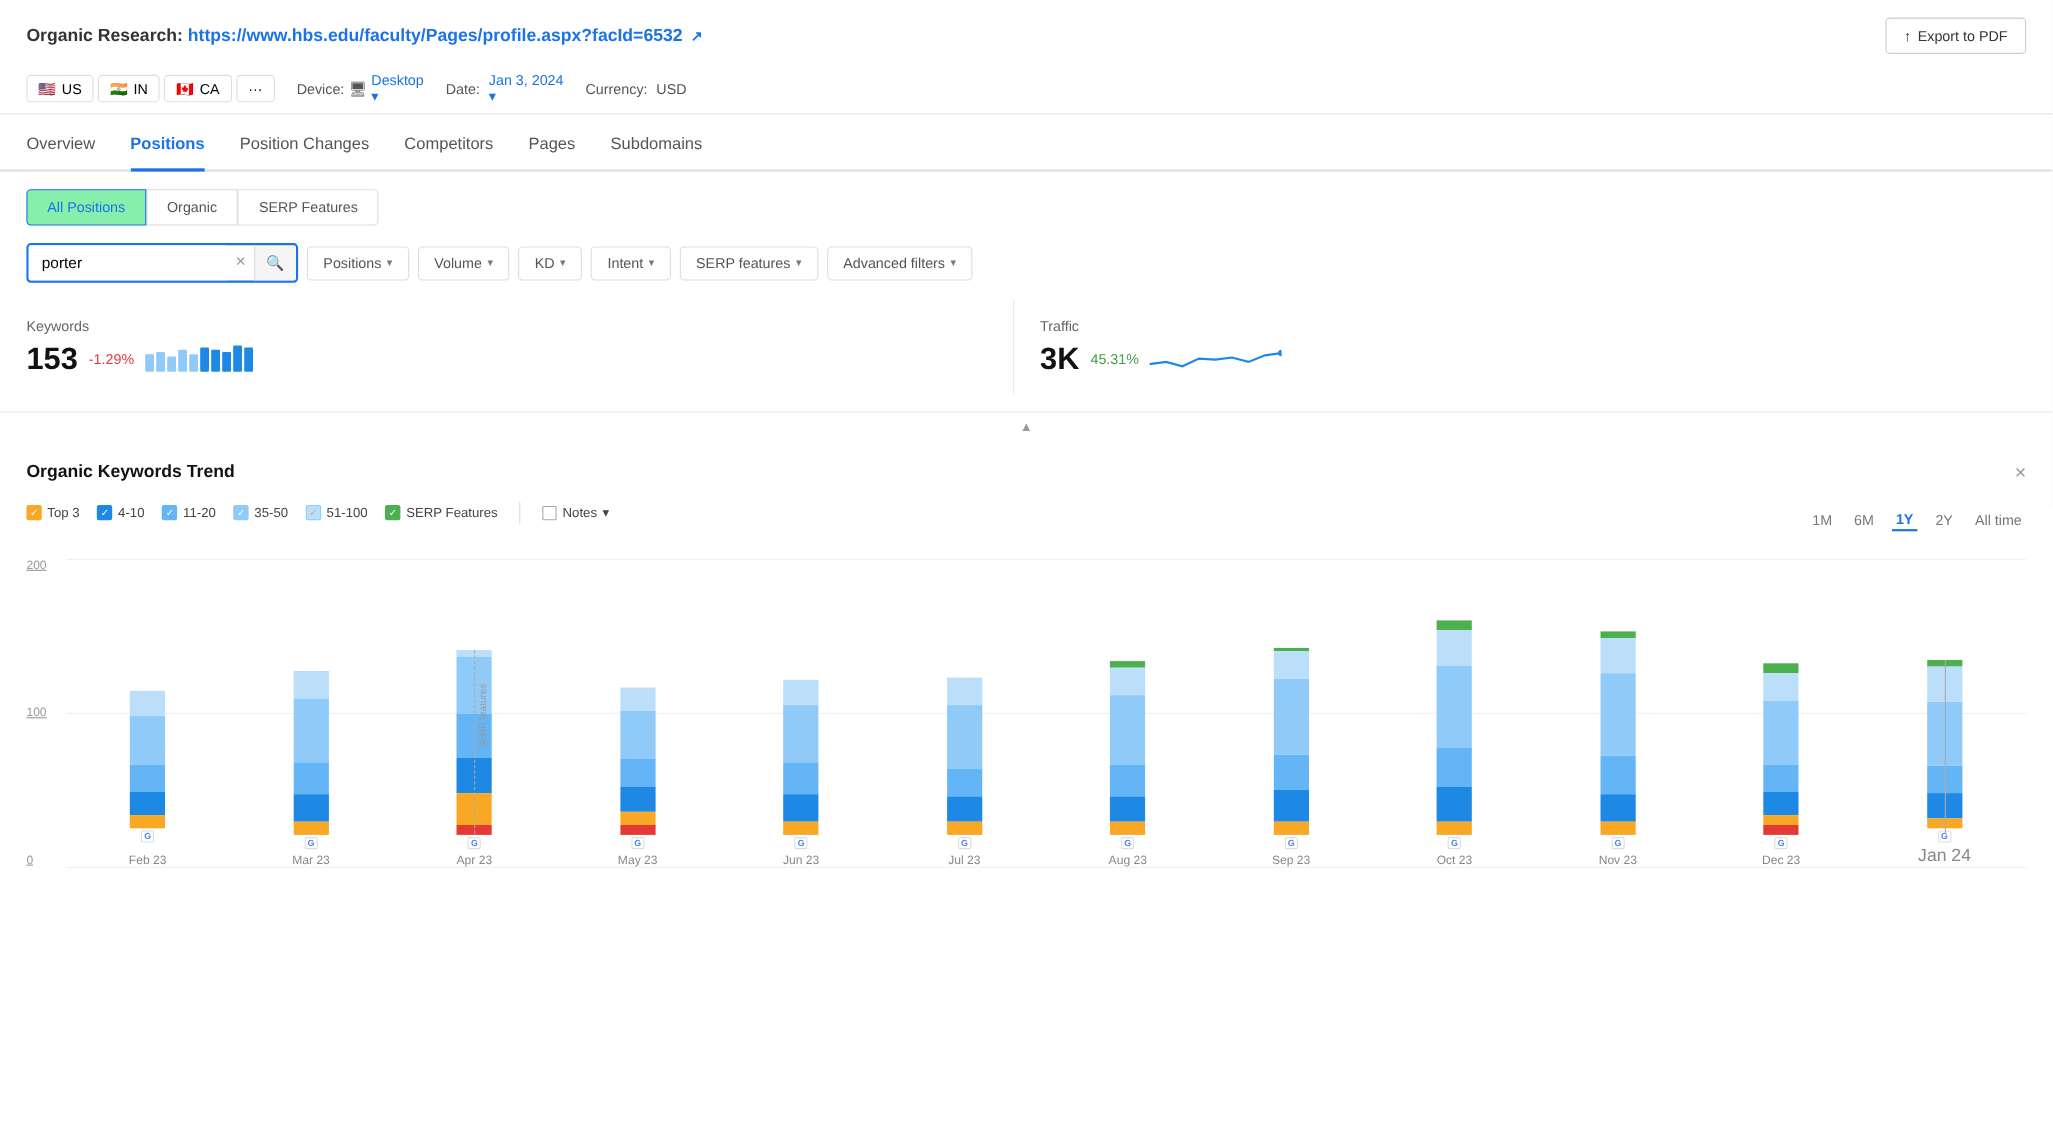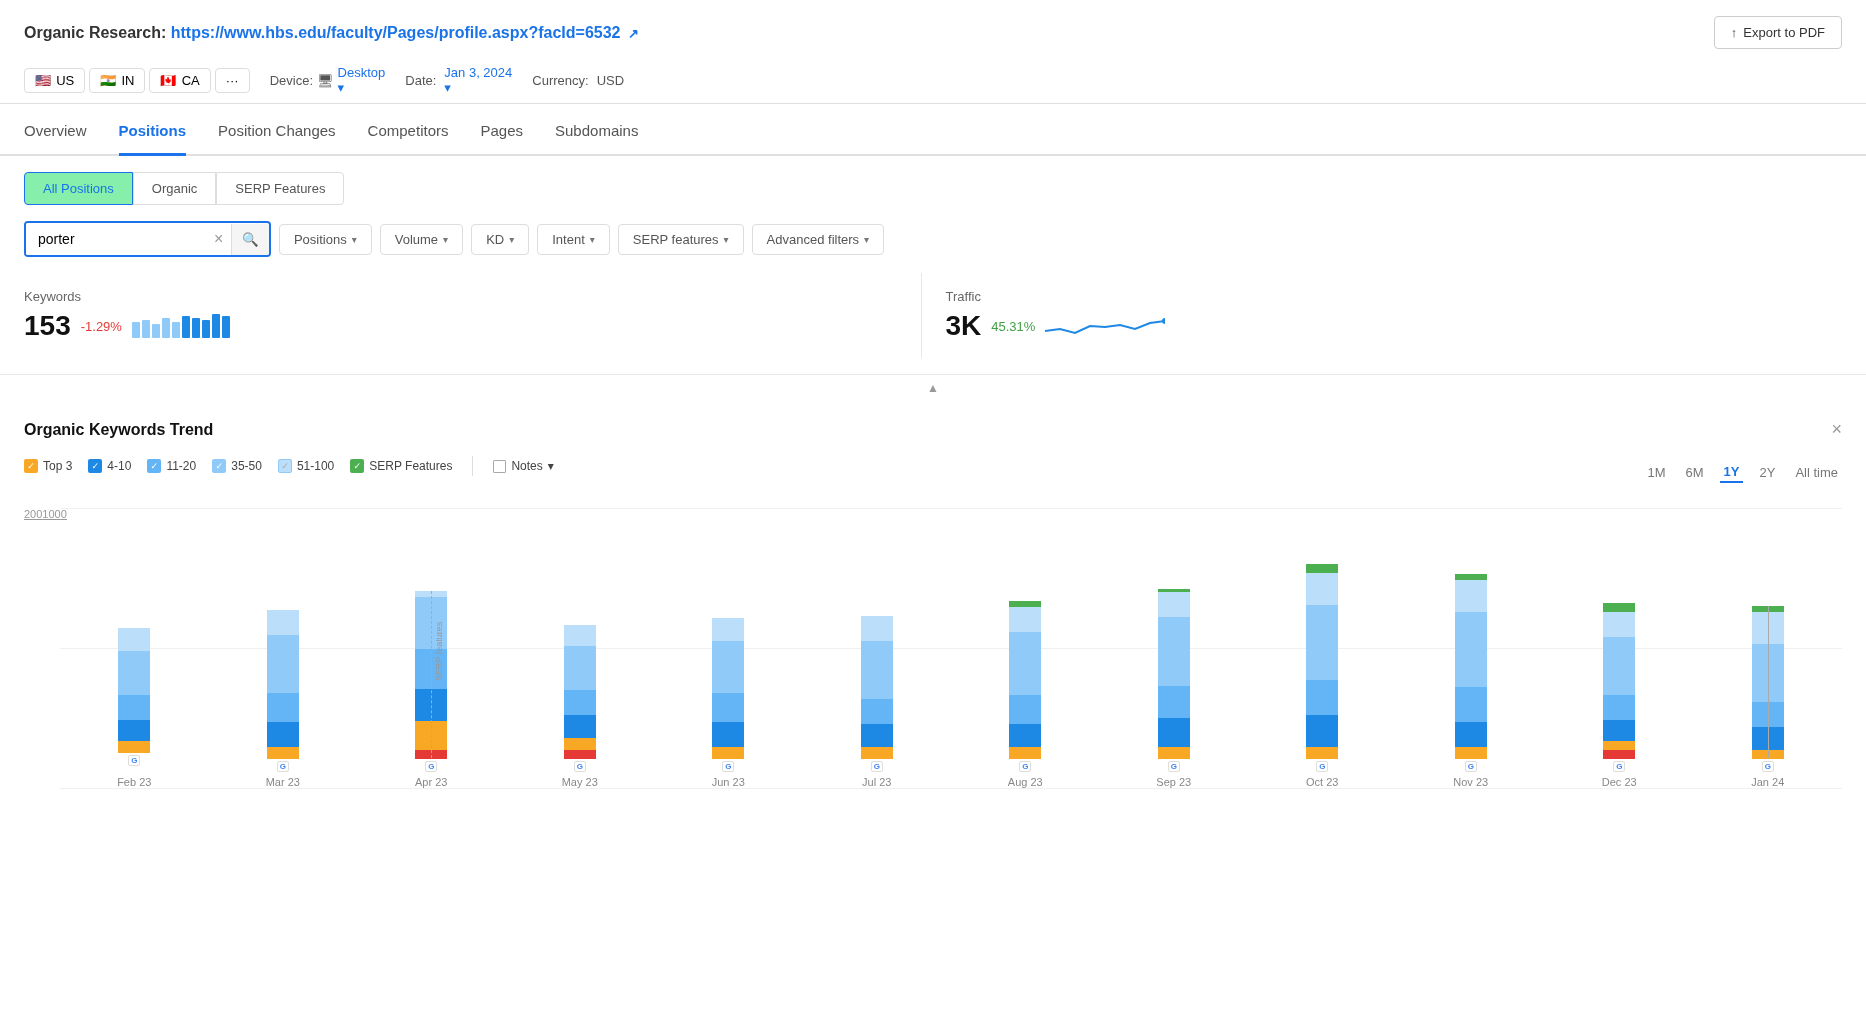--- a/index.html
+++ b/index.html
@@ -66,21 +66,21 @@
     .legend-item { display: flex; align-items: center; gap: 5px; font-size: 12px; color: #444; cursor: pointer; }
     .legend-check { width: 14px; height: 14px; border-radius: 2px; flex-shrink: 0; display: flex; align-items: center; justify-content: center; }
     .legend-divider { width: 1px; height: 20px; background: #ddd; margin: 0 4px; }
     .notes-btn { display: flex; align-items: center; gap: 5px; font-size: 12px; color: #444; cursor: pointer; background: none; border: none; padding: 0; }
 
     
     .time-range { display: flex; align-items: center; gap: 12px; }
     .time-btn { font-size: 13px; color: #777; cursor: pointer; background: none; border: none; padding: 2px 4px; }
     .time-btn.active { color: #1a73e8; border-bottom: 2px solid #1a73e8; font-weight: 600; }
     .chart-area { position: relative; width: 100%; height: 280px; }
-    .y-axis-labels { position: absolute; left: 0; top: 0; height: 100%; display: flex; flex-direction: row; justify-content: space-between; font-size: 11px; color: #999; width: 30px; text-decoration: underline; }
+    .y-axis-labels { position: absolute; left: 0; top: 0; height: 100%; display: flex; flex-direction: column; justify-content: space-between; font-size: 11px; color: #999; width: 30px; text-decoration: underline; }
     .grid-lines { position: absolute; left: 36px; right: 0; top: 0; height: 100%; }
     .grid-line { position: absolute; left: 0; right: 0; border-top: 1px solid #f0f0f0; }
     .bars-area { position: absolute; left: 36px; right: 0; top: 0; height: 100%; display: flex; align-items: flex-end; }
     .bar-group { flex: 1; display: flex; flex-direction: column; align-items: center; padding: 0 4px; }
   </style>
 </head>
 <body>
 
 <div class="page-wrapper">
 
@@ -436,18 +436,18 @@
             <div style="position: absolute; top: 0px; bottom: 30px; width: 1px; background: rgb(170, 170, 170); z-index: 5; left: 50%;"></div>
             <div style="width: 32px; display: flex; flex-direction: column-reverse; position: relative; z-index: 2;">
               <div style="width: 100%; height: 9px; background: rgb(249, 168, 37);"></div>
               <div style="width: 100%; height: 23px; background: rgb(30, 136, 229);"></div>
               <div style="width: 100%; height: 25px; background: rgb(100, 181, 246);"></div>
               <div style="width: 100%; height: 58px; background: rgb(144, 202, 249);"></div>
               <div style="width: 100%; height: 32px; background: rgb(187, 222, 251);"></div>
               <div style="width: 100%; height: 6px; background: rgb(76, 175, 80);"></div>
             </div>
             <div style="font-size: 8px; color: rgb(66, 133, 244); font-weight: bold; background: rgb(255, 255, 255); border: 1px solid rgb(221, 221, 221); border-radius: 2px; padding: 0px 2px; margin-top: 2px; z-index: 2; position: relative;">G</div>
-            <div style="font-size: 11px; color: rgb(136, 136, 136); margin-top: 4px; text-align: center; white-space: nowrap;">Jan 24</div>
+            <div style="font-size: 16px; color: rgb(136, 136, 136); margin-top: 4px; text-align: center; white-space: nowrap;">Jan 24</div>
           </div>
         </div>
     </div>
   </div>
 </div>
 
 </body></html>

